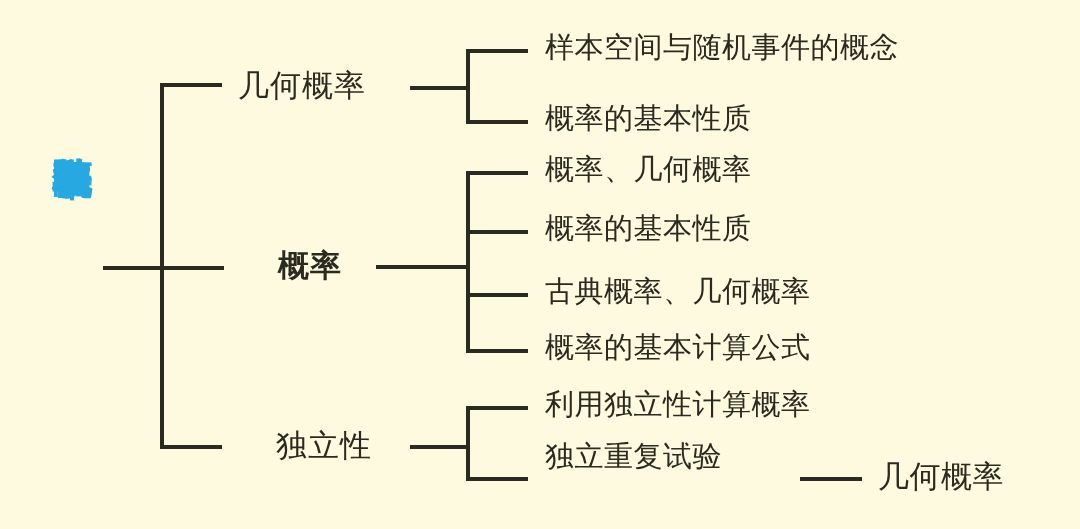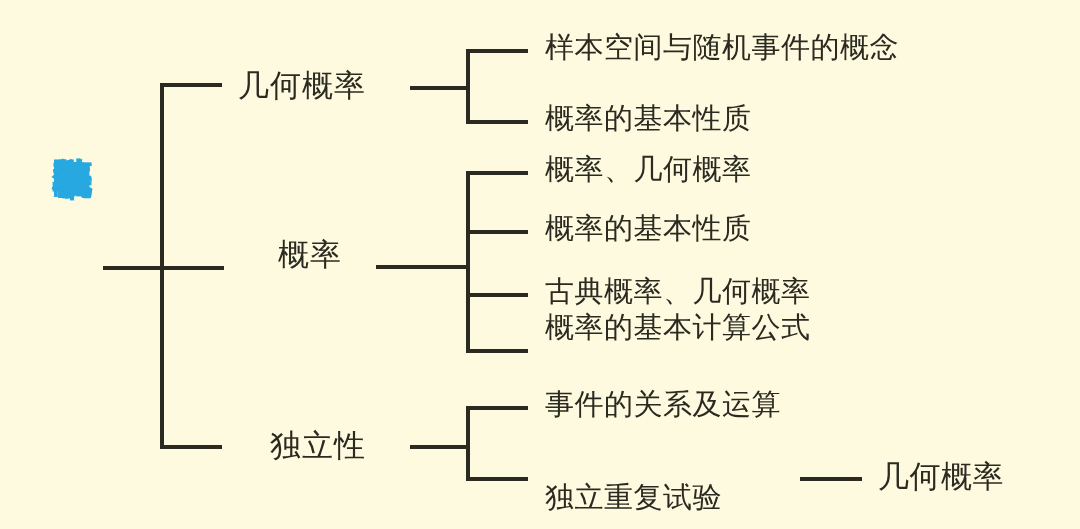--- a/index.html
+++ b/index.html
@@ -96,35 +96,35 @@
       <line x1="466" y1="479" x2="528" y2="479"></line>
 
       <line x1="800" y1="479" x2="862" y2="479"></line>
     </g>
   </svg>
 
   <div class="root-node">随机事件和概率</div>
 
   <div class="node branch-node" style="left:238px; top:70px;">几何概率</div>
 
-  <div class="node branch-node" style="left:278px; top:239px;">概率</div>
+  <div class="node branch-node" style="left:278px; top:250px;font-weight:bold;">概率</div>
 
-  <div class="node branch-node" style="left:270px; top:430px;">独立性</div>
+  <div class="node branch-node" style="left:276px; top:430px;">独立性</div>
 
   <div class="node leaf-node" style="left:545px; top:33px;">样本空间与随机事件的概念</div>
 
   <div class="node leaf-node" style="left:545px; top:104px;">概率的基本性质</div>
 
   <div class="node leaf-node" style="left:545px; top:155px;">概率、几何概率</div>
 
   <div class="node leaf-node" style="left:545px; top:277px;">古典概率、几何概率</div>
 
   <div class="node leaf-node" style="left:545px; top:214px;">概率的基本性质</div>
 
-  <div class="node leaf-node" style="left:545px; top:313px;">概率的基本计算公式</div>
+  <div class="node leaf-node" style="left:545px; top:333px;">概率的基本计算公式</div>
 
-  <div class="node leaf-node" style="left:545px; top:390px;">事件的关系及运算</div>
+  <div class="node leaf-node" style="left:545px; top:390px;">利用独立性计算概率</div>
 
-  <div class="node leaf-node" style="left:545px; top:483px;">独立重复试验</div>
+  <div class="node leaf-node" style="left:545px; top:442px;">独立重复试验</div>
 
   <div class="node tail-node" style="left:878px; top:461px;">几何概率</div>
 
 </div>
 
 </body></html>

